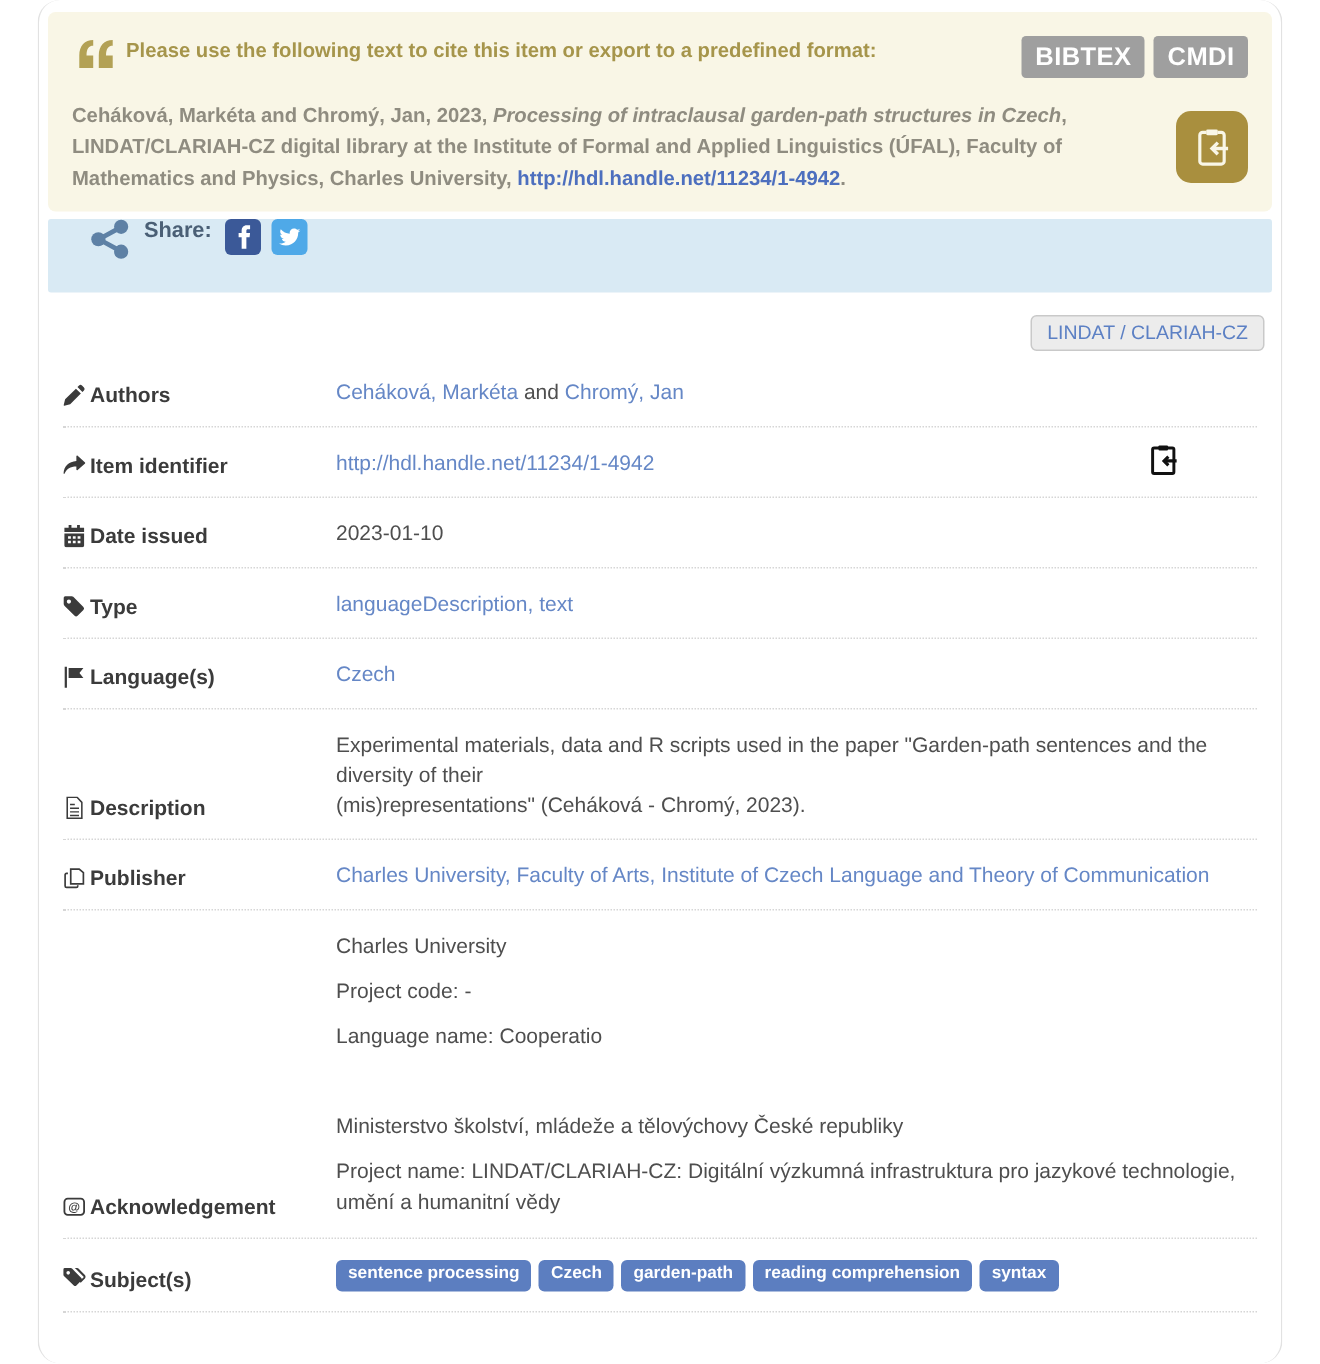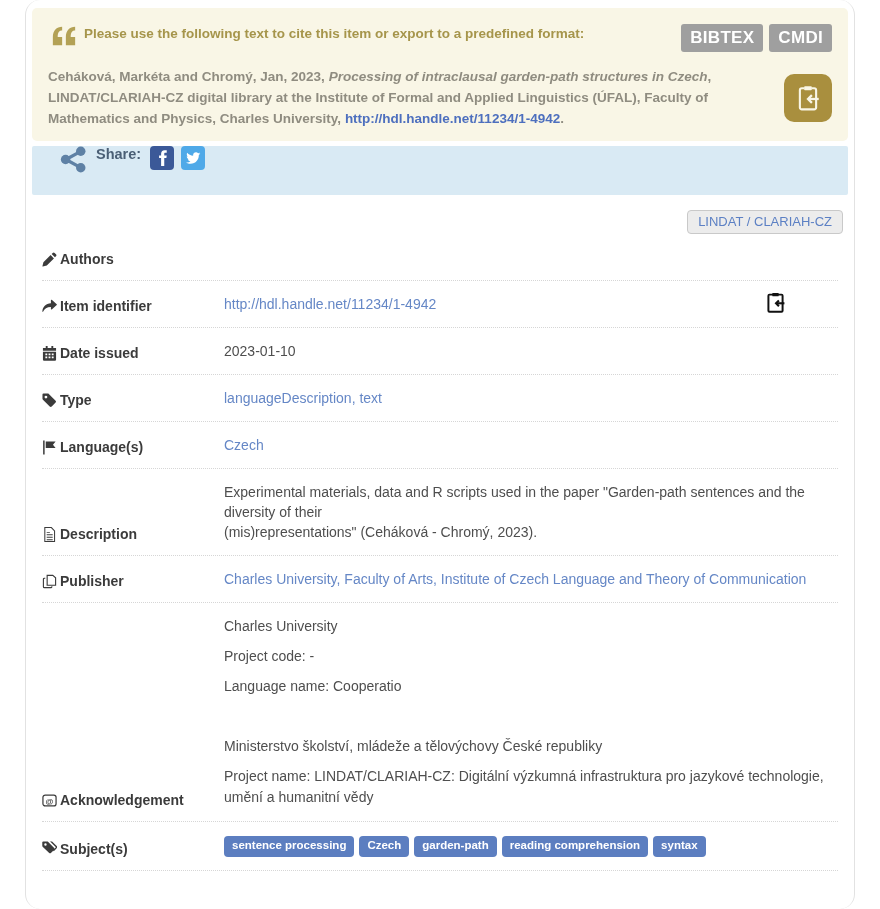--- a/index.html
+++ b/index.html
@@ -164,20 +164,21 @@
 
     <div class="meta-row">
       <div class="meta-label">
         <span class="micon">
           <svg width="15" height="15" viewBox="0 0 16 16" fill="currentColor">
               <path d="M11.4 1.1a1.5 1.5 0 0 1 2.1 0l1.4 1.4a1.5 1.5 0 0 1 0 2.1l-1.1 1.1-3.5-3.5zM9.2 3.3l3.5 3.5-7.6 7.6-4.2 1a.35.35 0 0 1-.4-.4l1-4.2z"></path>
             </svg>
         </span>
         <span>Authors</span>
       </div>
+      <div class="meta-value"><a href="#">Ceháková, Markéta</a><span> and </span><a href="#">Chromý, Jan</a></div>
     </div>
 
     <div class="meta-row">
       <div class="meta-label">
         <span class="micon">
           <svg width="15" height="15" viewBox="0 0 16 16" fill="currentColor">
               <path d="M9.5 4.6V1.3c0-.4.5-.7.9-.4l5.3 4.7c.3.2.3.6 0 .8l-5.3 4.7c-.4.3-.9 0-.9-.4V8.6C5.2 8.6 2.6 10.4 1.1 13.6c-.2.3-.7.2-.7-.2.2-4.9 3.7-8.4 9.1-8.8z"></path>
             </svg>
         </span>
         <span>Item identifier</span>

